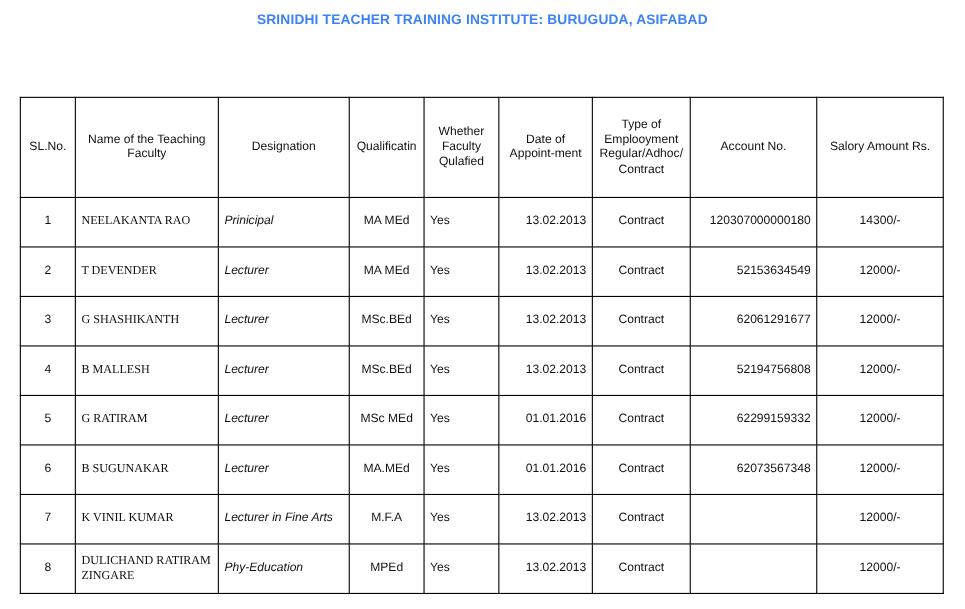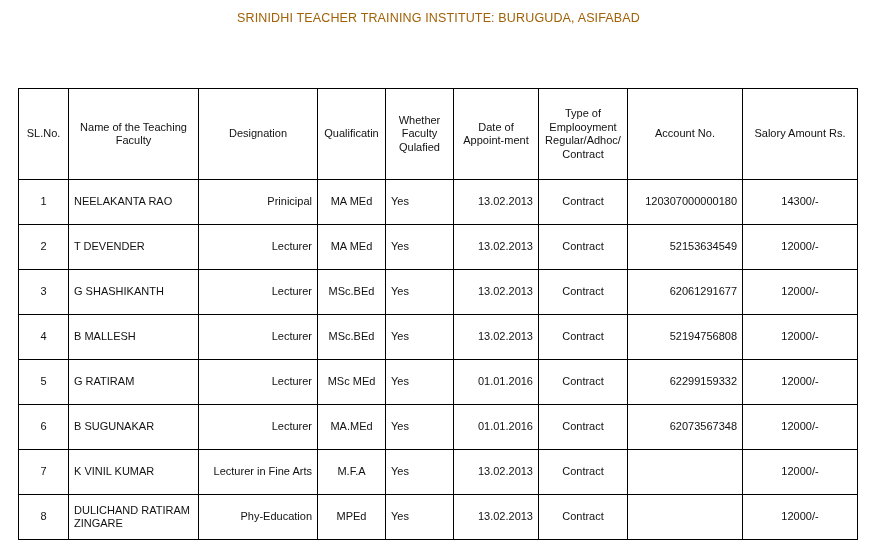--- a/index.html
+++ b/index.html
@@ -16,24 +16,24 @@
     position: relative;
   }
 
   
   .title-block {
     padding-top: 10px;
     text-align: center;
   }
   .title-line {
     font-size: 12.5px;
-    font-weight: normal;
+    font-weight: bold;
     letter-spacing: 0.15px;
     line-height: 17px;
-    color: #a16207;
+    color: #3b82f6;
   }
 
   
   .table-wrap {
     position: absolute;
     left: 18px;
     top: 88px;
     width: 839px;
   }
   table.faculty {
@@ -68,22 +68,22 @@
   .c-qual  { width: 68px;  }
   .c-wheth { width: 68px;  }
   .c-date  { width: 85px;  }
   .c-type  { width: 89px;  }
   .c-acct  { width: 115px; }
   .c-sal   { width: 115px; }
 
   
   .a-center { text-align: center; }
   .td-sl    { text-align: center; }
-  .td-name  { text-align: left;  padding-left: 7px; }
-  .td-desig { text-align: right;  padding-left: 6px; }
+  .td-name  { text-align: left;  padding-left: 7px; font-family: Liberation Serif, serif; }
+  .td-desig { text-align: left;  padding-left: 6px; font-style: italic; }
   .td-qual  { text-align: center;  padding-left: 6px; }
   .td-wheth { text-align: left;  padding-left: 6px; }
   .td-date  { text-align: right;  padding-left: 12px; }
   .td-type  { text-align: center; }
   .td-acct  { text-align: right;  padding-left: 6px; }
   .td-sal   { text-align: center; padding-right: 10px; }
 
   .hdr-pad { padding-left: 4px; padding-right: 4px; }
 </style>
 </head>

